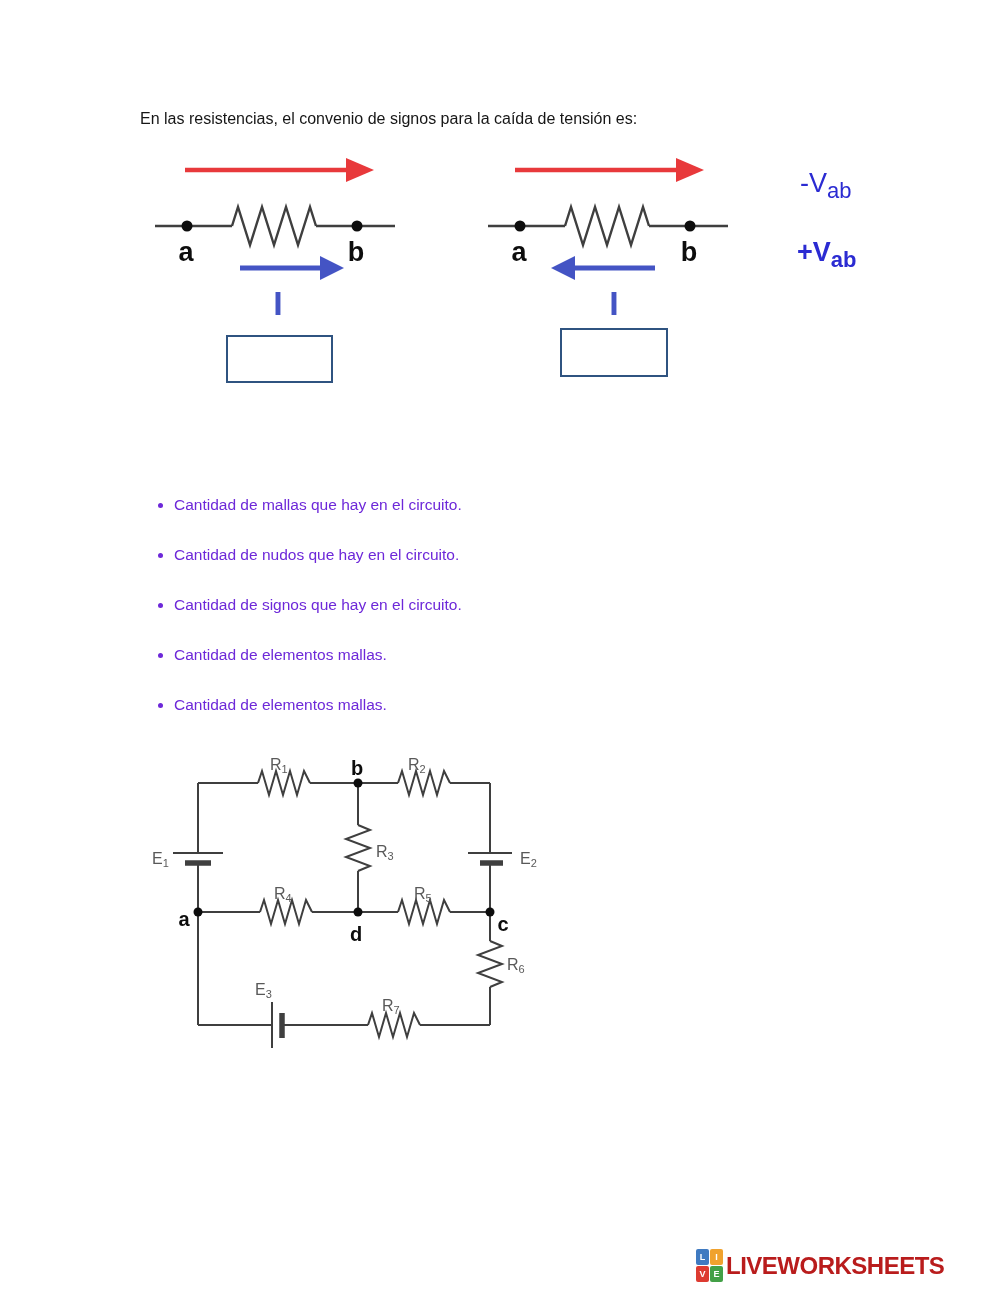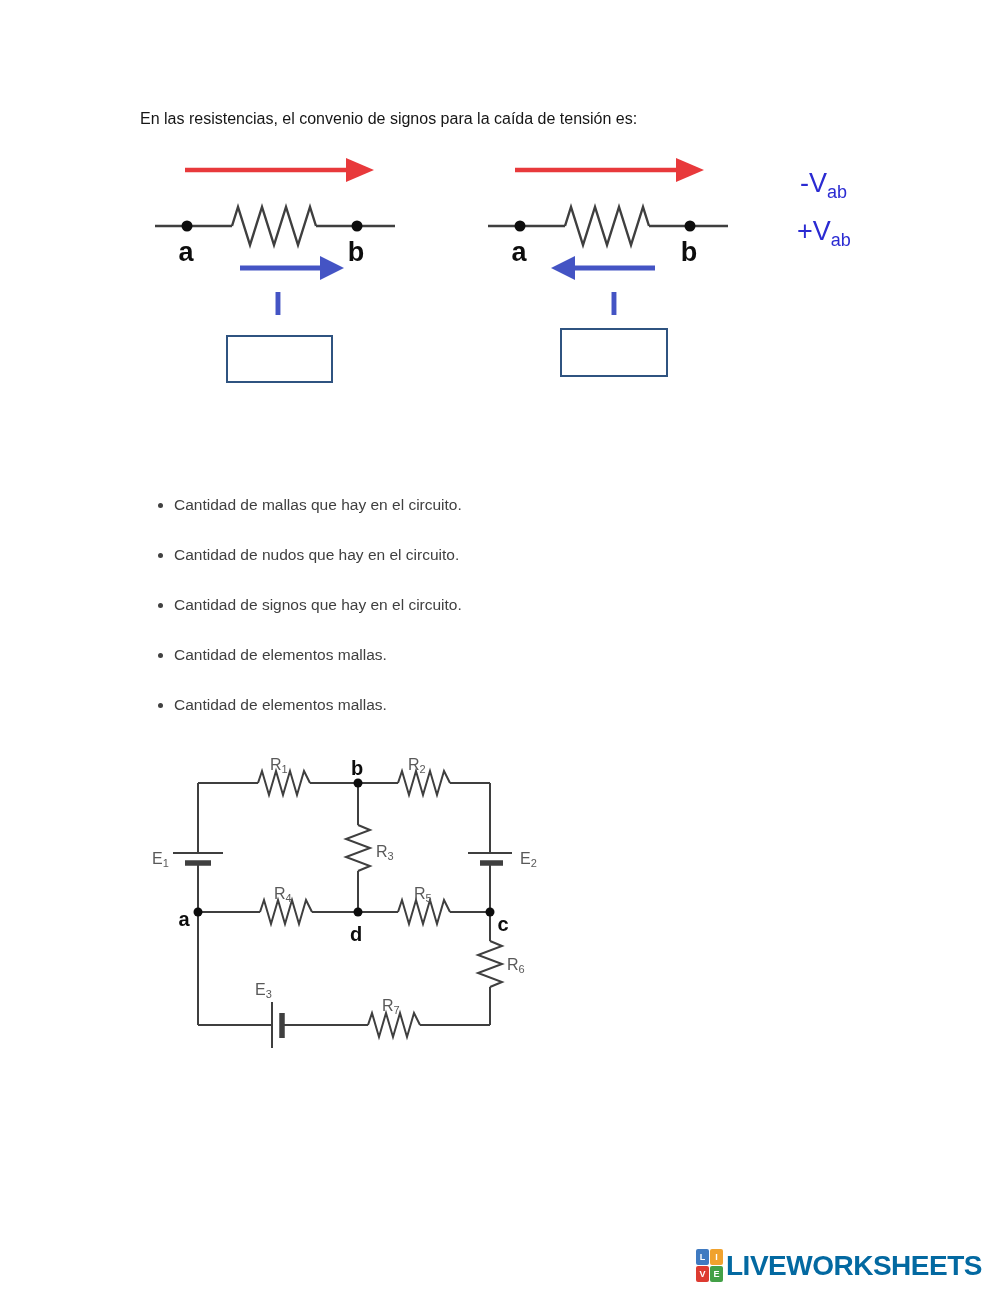--- a/index.html
+++ b/index.html
@@ -3,43 +3,43 @@
 <meta charset="utf-8">
 <style>
   html,body{margin:0;padding:0;background:#ffffff;}
   .page{position:relative;width:1000px;height:1291px;background:#ffffff;overflow:hidden;
         font-family:"Liberation Sans",sans-serif;color:#1a1a1a;}
   .abs{position:absolute;}
 
   .title{left:140px;top:110px;font-size:16px;color:#161616;}
 
   .vab{position:absolute;color:#2b2bd2;font-size:27px;font-weight:500;}
-  .vab sub{font-size:18px;}
+  .vab sub{font-size:22px;}
 
   .answer-box{position:absolute;border:2px solid #2f5380;background:#ffffff;outline:none;
               font-size:16px;padding:0 4px;box-sizing:border-box;}
 
   .instructions{left:140px;top:470px;font-size:16px;color:#161616;width:640px;}
   .instructions ul{margin:26px 0 0 0;padding-left:34px;}
-  .instructions li{margin-bottom:32px;font-size:15.5px;color:#404040;}
+  .instructions li{margin-bottom:32px;font-size:15.5px;color:#6d28d9;}
 
   svg text{font-family:"Liberation Sans",sans-serif;}
   .complabel{fill:#595959;font-size:16px;}
   .complabel .sub{font-size:11px;}
   .nodelabel{fill:#0d0d0d;font-size:20px;font-weight:bold;}
 
   .logo{left:696px;top:1249px;display:flex;align-items:center;}
   .logo-icon{display:grid;grid-template-columns:13px 13px;grid-auto-rows:16px;gap:1px;margin-right:3px;}
   .logo-square{display:flex;align-items:center;justify-content:center;color:#ffffff;
                font-size:9px;font-weight:bold;border-radius:2px;}
   .logo-square:nth-child(1){background:#3f7ac1;}
   .logo-square:nth-child(2){background:#f0a22e;}
   .logo-square:nth-child(3){background:#dd3b31;}
   .logo-square:nth-child(4){background:#43a047;}
-  .logo-text{font-size:28px;font-weight:bold;color:#0369a1;letter-spacing:-0.5px;}
+  .logo-text{font-size:24px;font-weight:bold;color:#b91c1c;letter-spacing:-0.5px;}
 </style>
 </head>
 <body>
 
 <div class="page">
 
   <div class="abs title">En las resistencias, el convenio de signos para la caída de tensión es:</div>
 
   <svg class="abs" style="left:150px;top:155px;" width="250" height="165" viewBox="0 0 250 165">
     <g>
@@ -77,21 +77,21 @@
     <text x="36" y="106" text-anchor="middle" font-size="27" font-weight="bold" fill="#0d0d0d">a</text>
     <text x="206" y="106" text-anchor="middle" font-size="27" font-weight="bold" fill="#0d0d0d">b</text>
     <g>
       <line x1="172" y1="113" x2="92" y2="113" stroke="#4454c4" stroke-width="5"></line>
       <polygon points="92,101 68,113 92,125" fill="#4454c4"></polygon>
     </g>
     <text x="131" y="160" text-anchor="middle" font-size="34" font-weight="bold" fill="#4454c4">I</text>
   </svg>
 
   <div class="vab" style="left:800px;top:168px;"><span>-V</span><sub>ab</sub></div>
-  <div class="vab" style="left:797px;top:216px;"><span>+V</span><sub>ab</sub></div>
+  <div class="vab" style="left:797px;top:237px;font-weight:bold;"><span>+V</span><sub>ab</sub></div>
 
   <input type="text" class="answer-box" style="left: 226px; top: 335px; width: 107px; height: 48px;" value="">
   <input type="text" class="answer-box" style="left: 560px; top: 328px; width: 108px; height: 49px;" value="">
 
   <div class="abs instructions">
     <ul>
       <li>Cantidad de mallas que hay en el circuito.</li>
       <li>Cantidad de nudos que hay en el circuito.</li>
       <li>Cantidad de signos que hay en el circuito.</li>
       <li>Cantidad de elementos mallas.</li>

